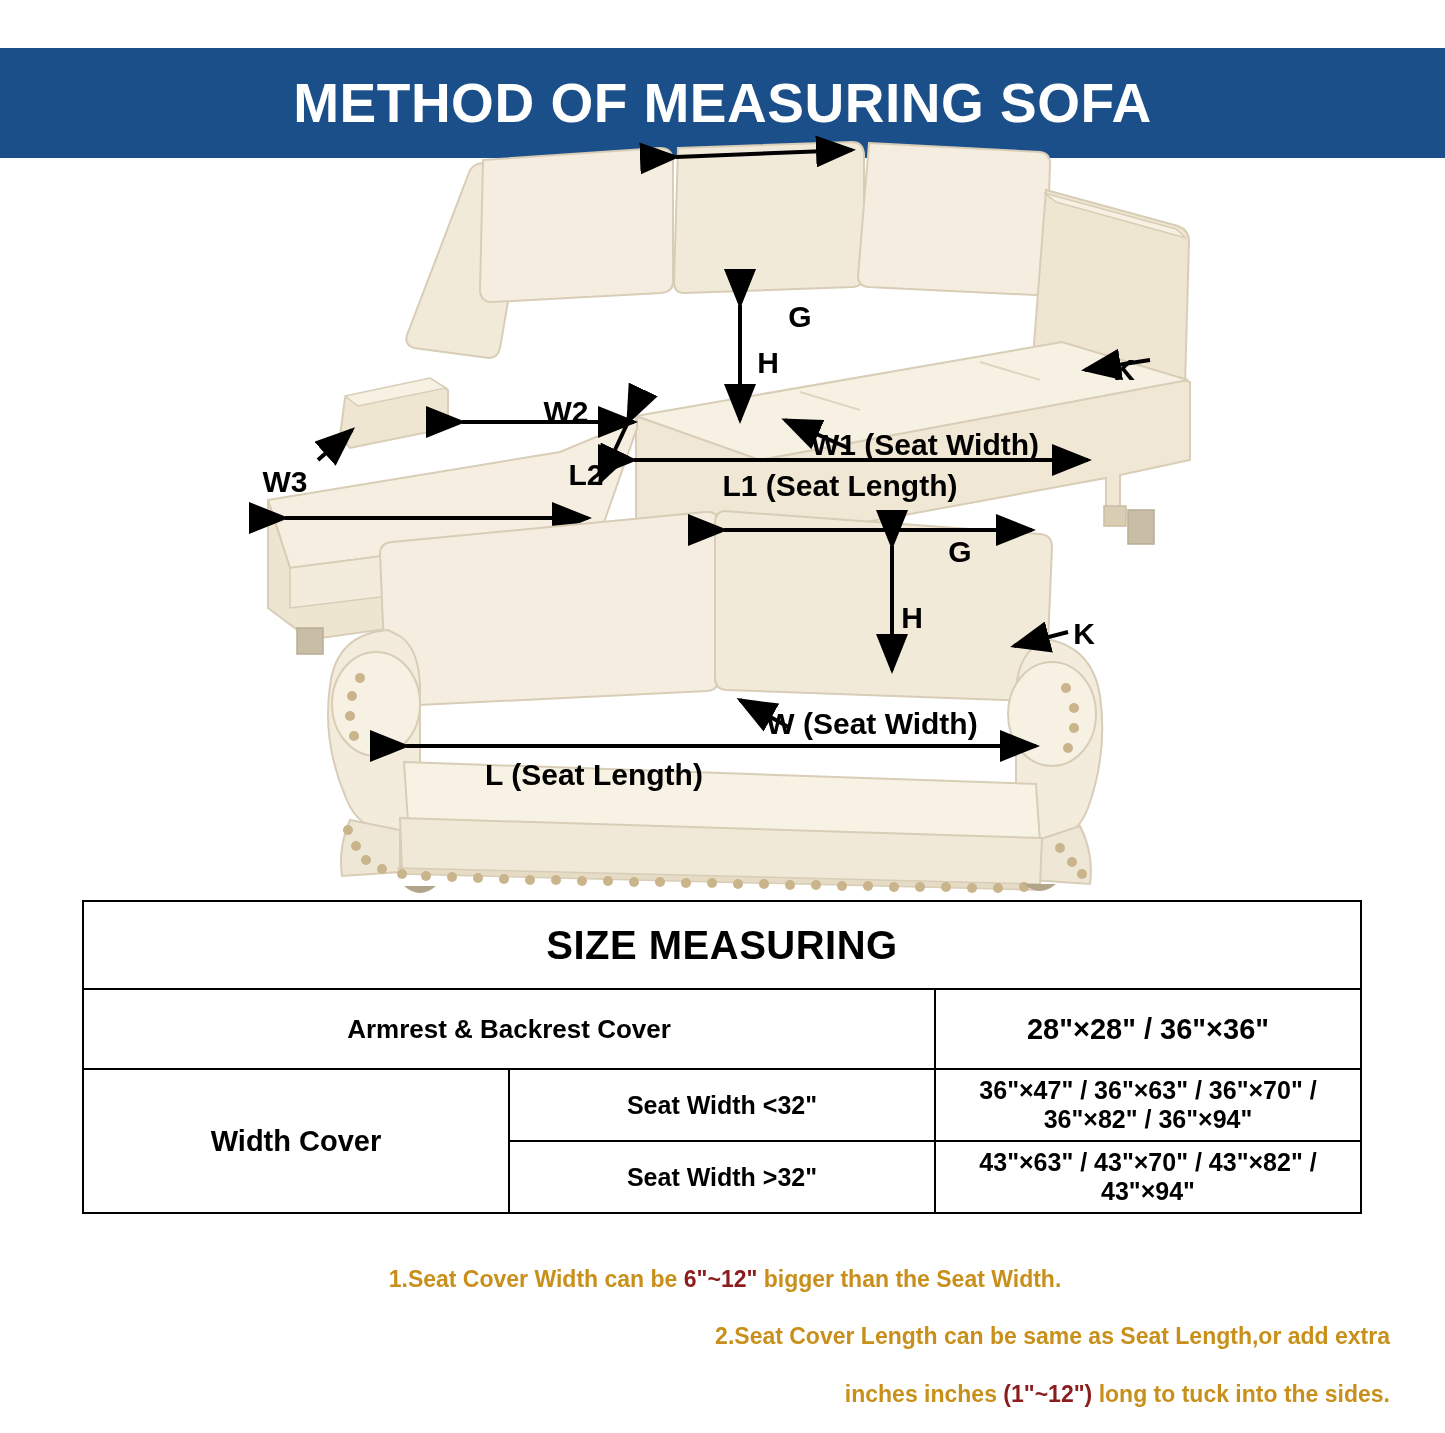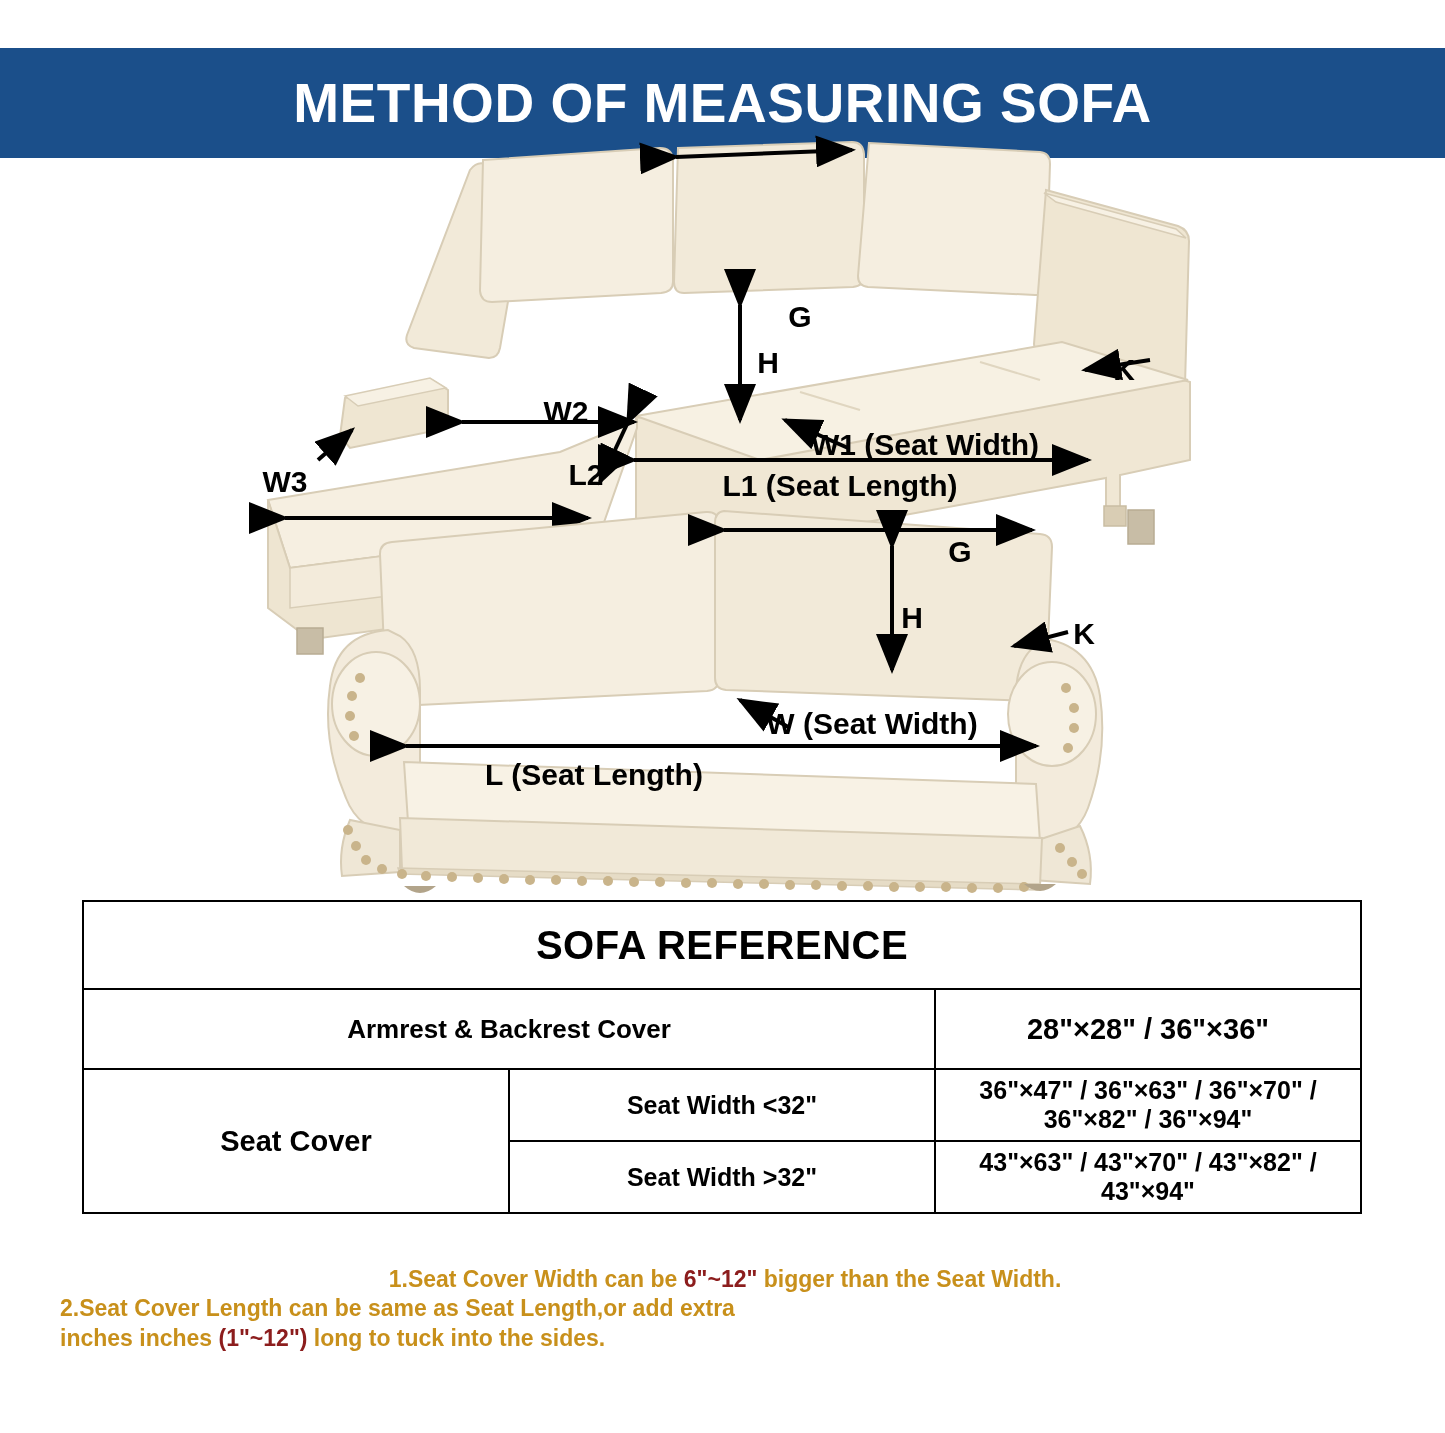--- a/index.html
+++ b/index.html
@@ -102,21 +102,22 @@
     color: #c8901b;
     font-size: 23px;
     font-weight: bold;
     line-height: 1.28;
     font-family: "Liberation Sans", sans-serif;
   }
   .notes .line { display: block; white-space: nowrap; }
   .hl { color: #8c1d1d; }
   .note2 {
     display: block;
-    text-align: left;
+    text-align: right;
+    margin-top: 28px;
   }
 </style>
 </head>
 <body>
 
 <div class="header">
   <div class="header-title">METHOD OF MEASURING SOFA</div>
 </div>
 
 <div class="illustration">
@@ -272,28 +273,28 @@
       <text x="872" y="604" font-family="Liberation Sans, sans-serif" font-size="30" font-weight="bold" fill="#000" text-anchor="middle">W (Seat Width)</text>
       <text x="594" y="655" font-family="Liberation Sans, sans-serif" font-size="30" font-weight="bold" fill="#000" text-anchor="middle">L (Seat Length)</text>
     </g>
   </svg>
 </div>
 
 <div class="table-wrap">
   <table class="size-ref">
     <tbody>
       <tr>
-        <td class="t-title" colspan="3">SOFA REFERENCE</td>
+        <td class="t-title" colspan="3">SIZE MEASURING</td>
       </tr>
       <tr>
         <td class="t-label" colspan="2" style="width:42%">Armrest &amp; Backrest Cover</td>
         <td class="t-val" style="width:58%">28"×28" / 36"×36"</td>
       </tr>
       <tr>
-        <td class="t-seatcover" rowspan="2" style="width:17%">Seat Cover</td>
+        <td class="t-seatcover" rowspan="2" style="width:17%">Width Cover</td>
         <td class="t-label-small" style="width:25%">Seat Width &lt;32"</td>
         <td class="t-val-small">36"×47" / 36"×63" / 36"×70" / 36"×82" / 36"×94"</td>
       </tr>
       <tr>
         <td class="t-label-small">Seat Width &gt;32"</td>
         <td class="t-val-small">43"×63" / 43"×70" / 43"×82" / 43"×94"</td>
       </tr>
     </tbody>
   </table>
 </div>

